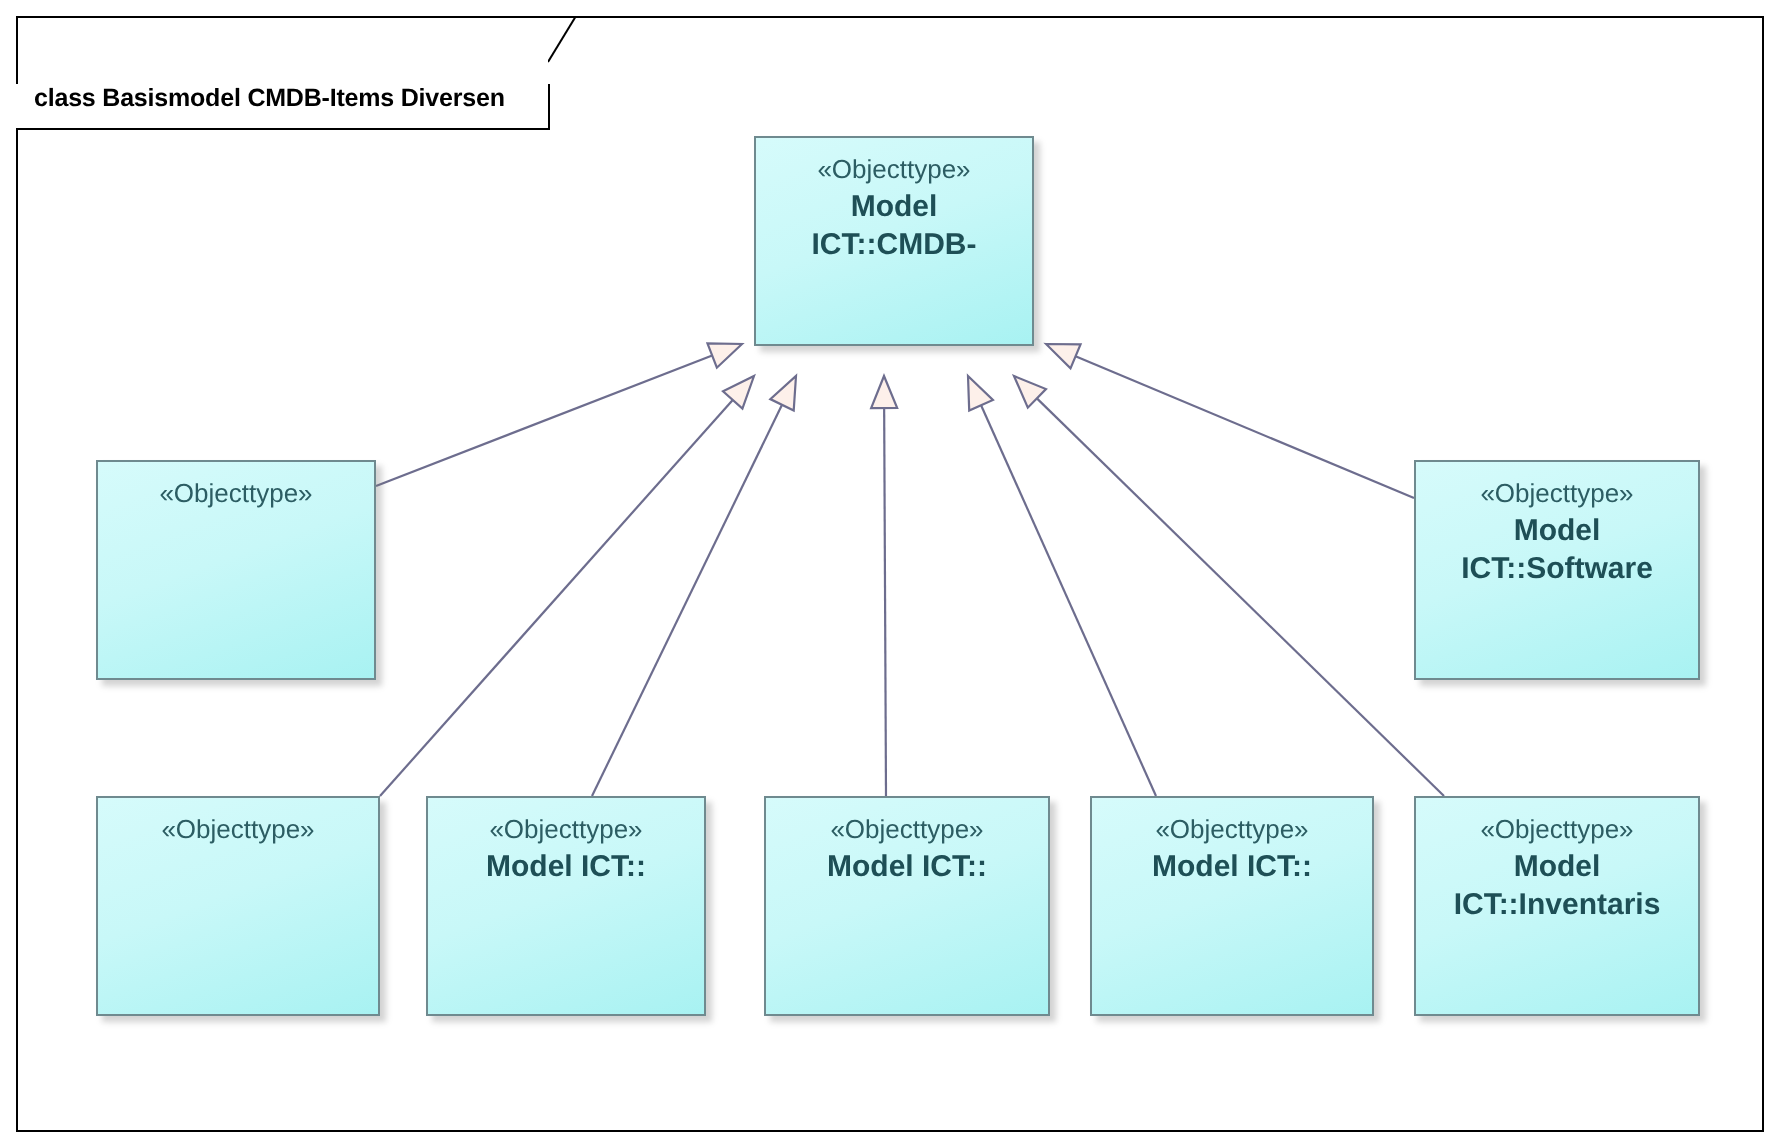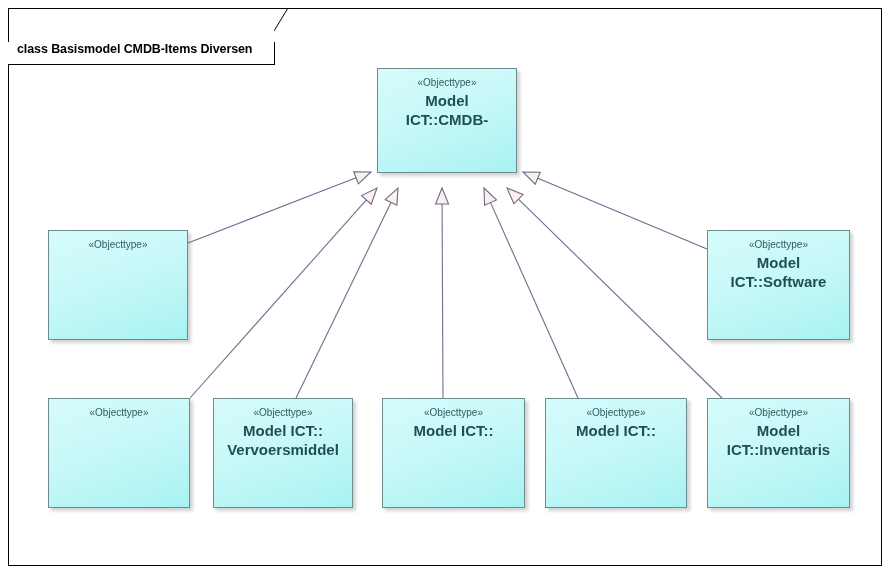--- a/index.html
+++ b/index.html
@@ -86,21 +86,21 @@
     background: linear-gradient(160deg, #d6fbfb 0%, #c8f8f8 45%, #a8f2f2 100%);
     box-shadow: 3px 3px 3px rgba(120,120,120,0.33);
   }
   .node-text {
     padding-top: 8px;
     text-align: center;
     line-height: 1.25;
   }
   .stereo {
     display: block;
-    font-size: 10px;
+    font-size: 13px;
     color: #2c5d63;
     font-weight: normal;
     margin-bottom: 1px;
   }
   .nname {
     display: block;
     font-size: 15px;
     font-weight: bold;
     color: #1e4f56;
     padding: 0 6px;
@@ -174,21 +174,20 @@
       </div>
       <div class="node" style="left: 48px; top: 398px; width: 142px; height: 110px;">
         <div class="node-text">
           <span class="stereo">«Objecttype»</span>
         </div>
       </div>
       <div class="node" style="left: 213px; top: 398px; width: 140px; height: 110px;">
         <div class="node-text">
           <span class="stereo">«Objecttype»</span>
           <span class="nname">Model ICT::</span>
-          <span class="nname">Vervoersmiddel</span>
         </div>
       </div>
       <div class="node" style="left: 382px; top: 398px; width: 143px; height: 110px;">
         <div class="node-text">
           <span class="stereo">«Objecttype»</span>
           <span class="nname">Model ICT::</span>
         </div>
       </div>
       <div class="node" style="left: 545px; top: 398px; width: 142px; height: 110px;">
         <div class="node-text">

